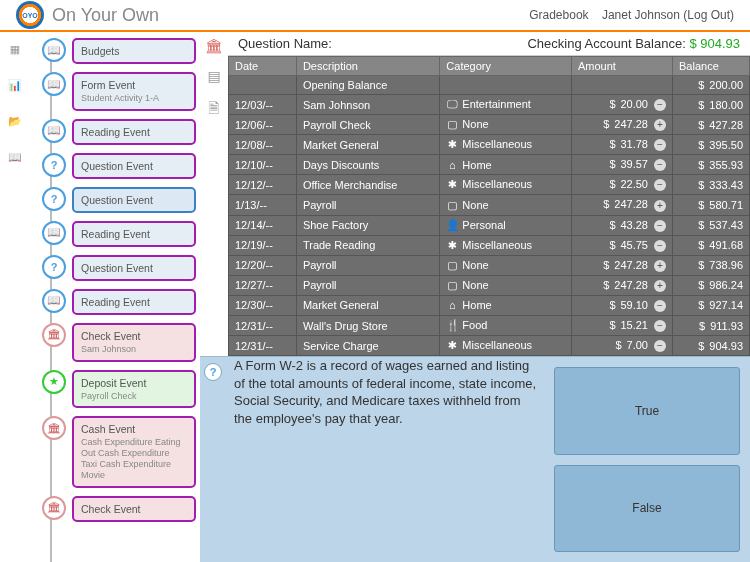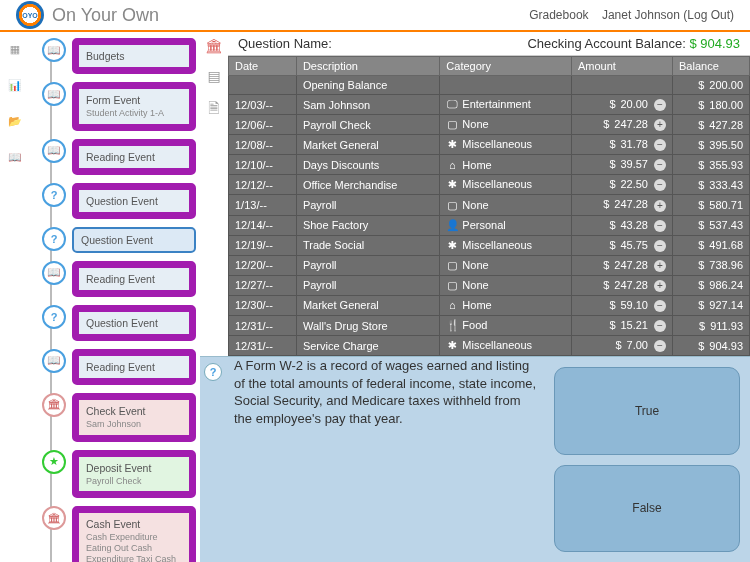--- a/index.html
+++ b/index.html
@@ -14,21 +14,21 @@
 .iconcol div{width:18px;height:18px;display:flex;align-items:center;justify-content:center;cursor:pointer}
 .timeline{width:170px;padding:6px 4px 0 4px;overflow-y:auto;position:relative}
 .timeline::-webkit-scrollbar{width:0}
 .tl-line{position:absolute;left:20px;top:10px;bottom:0;width:2px;background:#bbb}
 .tl-item{position:relative;display:flex;align-items:flex-start;margin-bottom:8px}
 .tl-icon{width:24px;height:24px;border-radius:50%;background:#fff;border:2px solid #999;display:flex;align-items:center;justify-content:center;font-size:11px;z-index:1;flex-shrink:0;margin-left:8px;margin-right:6px}
 .tl-icon.blue{border-color:#4aa0e0;color:#4aa0e0}
 .tl-icon.q{border-color:#4aa0e0;color:#4aa0e0;font-weight:bold}
 .tl-icon.star{border-color:#3c3;color:#3c3}
 .tl-icon.red{border-color:#d99;color:#c55}
-.tl-card{flex:1;border:7px solid #a21caf;border-radius:5px;padding:5px 7px;font-size:10px;background:#e6eef5;min-height:24px}
+.tl-card{flex:1;border:2px solid #a21caf;border-radius:5px;padding:5px 7px;font-size:10px;background:#e6eef5;min-height:24px}
 .tl-card.sel{border:2px solid #3b82c4;background:#dce9f5}
 .tl-card.pink{background:#f5e1e1}
 .tl-card.green{background:#e1f5e1}
 .tl-title{color:#555;font-size:10.5px}
 .tl-sub{color:#888;font-size:9px;margin-top:2px;line-height:1.2}
 .content{flex:1;display:flex;flex-direction:column}
 .ledger-wrap{display:flex;flex:0 0 auto}
 .ledger-icons{width:28px;display:flex;flex-direction:column;align-items:center;padding-top:6px;gap:14px;color:#999}
 .ledger-icons div{cursor:pointer;font-size:14px}
 .ledger{flex:1;display:flex;flex-direction:column}
@@ -40,21 +40,21 @@
 td{background:#6e6e6e;color:#fff;padding:3px 6px;border:1px solid #555;white-space:nowrap}
 td.num{text-align:right}
 td .d{display:inline-block;width:8px;text-align:left}
 td .ic{margin-right:4px;display:inline-block;width:12px;text-align:center}
 td .pm{display:inline-block;width:12px;height:12px;border-radius:50%;background:#ddd;color:#555;text-align:center;line-height:12px;font-size:10px;margin-left:3px;vertical-align:middle}
 .question-area{flex:1;display:flex;background:#bcd5e8;border-top:1px solid #9bc;margin-left:0}
 .q-icon{width:26px;padding:6px 4px}
 .q-badge{width:18px;height:18px;border-radius:50%;background:#fff;border:1px solid #7ab;color:#4aa0e0;display:flex;align-items:center;justify-content:center;font-weight:bold;font-size:11px}
 .q-text{flex:1;padding:0 8px;font-size:13px;line-height:1.35;color:#333}
 .q-answers{width:200px;display:flex;flex-direction:column;gap:10px;padding:10px 10px 10px 4px}
-.ans{flex:1;background:#8fb8d6;border:1px solid #6a98b8;border-radius:11px;display:flex;align-items:center;justify-content:center;font-size:12px;color:#333;cursor:pointer}
+.ans{flex:1;background:#8fb8d6;border:1px solid #6a98b8;border-radius:3px;display:flex;align-items:center;justify-content:center;font-size:12px;color:#333;cursor:pointer}
 </style>
 </head>
 <body>
 
 <div class="topbar">
   <div class="logo">OYO</div>
   <div class="app-title">On Your Own</div>
   <div class="top-right">
     <span>Gradebook</span>
     <span>Janet Johnson (Log Out)</span>
@@ -230,21 +230,21 @@
               </tr>
               <tr>
                 <td>12/14/--</td>
                 <td>Shoe Factory</td>
                 <td><span class="ic">👤</span>Personal</td>
                 <td class="num"><span class="d">$</span> 43.28 <span class="pm">−</span></td>
                 <td class="num"><span class="d">$</span> 537.43</td>
               </tr>
               <tr>
                 <td>12/19/--</td>
-                <td>Trade Social</td>
+                <td>Trade Reading</td>
                 <td><span class="ic">✱</span>Miscellaneous</td>
                 <td class="num"><span class="d">$</span> 45.75 <span class="pm">−</span></td>
                 <td class="num"><span class="d">$</span> 491.68</td>
               </tr>
               <tr>
                 <td>12/20/--</td>
                 <td>Payroll</td>
                 <td><span class="ic">▢</span>None</td>
                 <td class="num"><span class="d">$</span> 247.28 <span class="pm">+</span></td>
                 <td class="num"><span class="d">$</span> 738.96</td>

